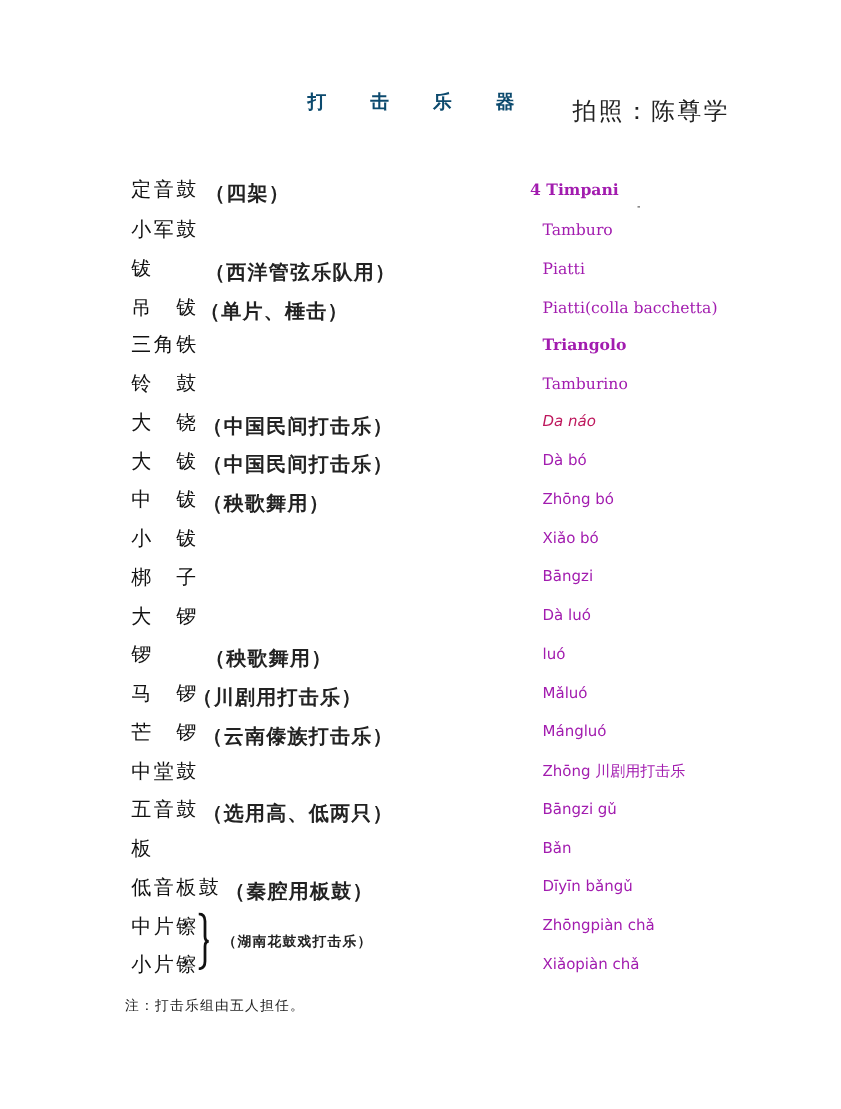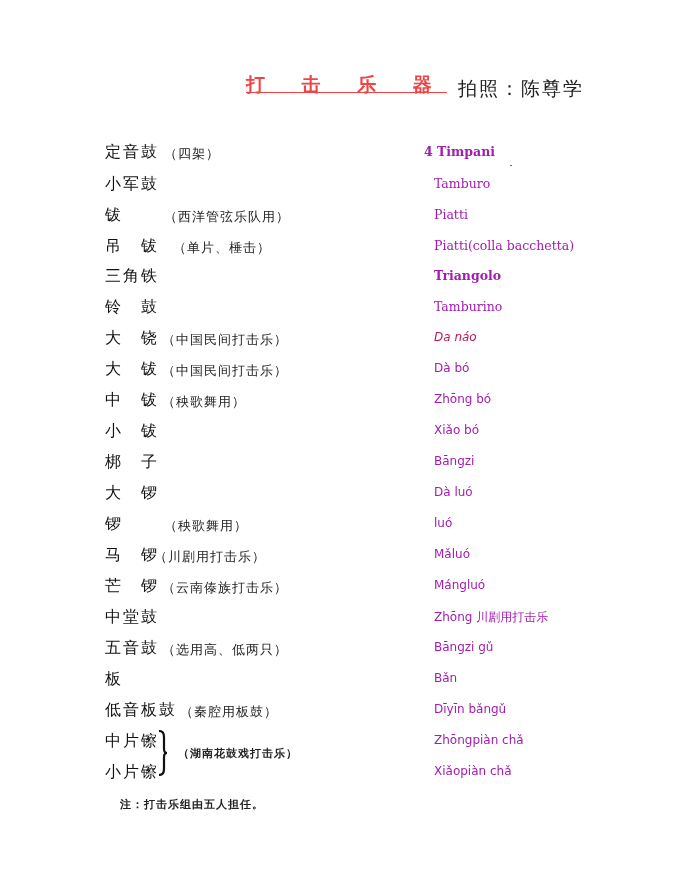--- a/index.html
+++ b/index.html
@@ -12,26 +12,25 @@
       height: 887px;
       position: relative;
       overflow: hidden;
       color: #111111;
       font-family: "DejaVu Sans", sans-serif;
     }
     .title {
       position: absolute;
       left: 246px;
       top: 72px;
-      font-size: 19px;
+      font-size: 15px;
       font-weight: bold;
       letter-spacing: 15px;
       font-family: "DejaVu Sans", sans-serif;
-      color: #ef4444;
-      text-decoration: underline;
+      color: #0c4a6e;
     }
     .credit {
       position: absolute;
       left: 458px;
       top: 76px;
       font-size: 19px;
       letter-spacing: 2px;
       font-family: "DejaVu Serif", serif;
       color: #222;
     }
@@ -51,22 +50,22 @@
       white-space: nowrap;
     }
     .cn .c1, .cn .c2, .cn .c3, .cn .c4 {
       display: inline-block;
       width: 18px;
       text-align: center;
     }
     .note {
       position: absolute;
       top: 3px;
-      font-size: 13px;
-      font-weight: normal;
+      font-size: 16px;
+      font-weight: bold;
       color: #222;
       white-space: nowrap;
       letter-spacing: 1px;
     }
     .latin {
       position: absolute;
       left: 434px;
       top: 2px;
       font-size: 12.5px;
       white-space: nowrap;
@@ -99,24 +98,24 @@
       left: 178px;
       top: 746px;
       font-size: 11px;
       font-weight: bold;
       color: #222;
       letter-spacing: 1px;
       white-space: nowrap;
     }
     .footnote {
       position: absolute;
-      left: 120px;
+      left: 100px;
       top: 797px;
       font-size: 11px;
-      font-weight: bold;
+      font-weight: normal;
       color: #222;
       letter-spacing: 1px;
       white-space: nowrap;
     }
     .speck {
       position: absolute;
       left: 510px;
       top: 165px;
       width: 2px;
       height: 1px;
@@ -152,21 +151,21 @@
       <span class="c1">钹</span>
     </span>
     <span class="note" style="left:164px">（西洋管弦乐队用）</span>
     <span class="latin serif">Piatti</span>
   </div>
 
   <div class="row" style="top:236px">
     <span class="cn">
       <span class="c1">吊</span><span class="c2"></span><span class="c3">钹</span>
     </span>
-    <span class="note" style="left:173px">（单片、棰击）</span>
+    <span class="note" style="left:160px">（单片、棰击）</span>
     <span class="latin serif">Piatti(colla bacchetta)</span>
   </div>
 
   <div class="row" style="top:266px">
     <span class="cn">
       <span class="c1">三</span><span class="c2">角</span><span class="c3">铁</span>
     </span>
     <span class="latin serif" style="font-weight:bold">Triangolo</span>
   </div>
 

